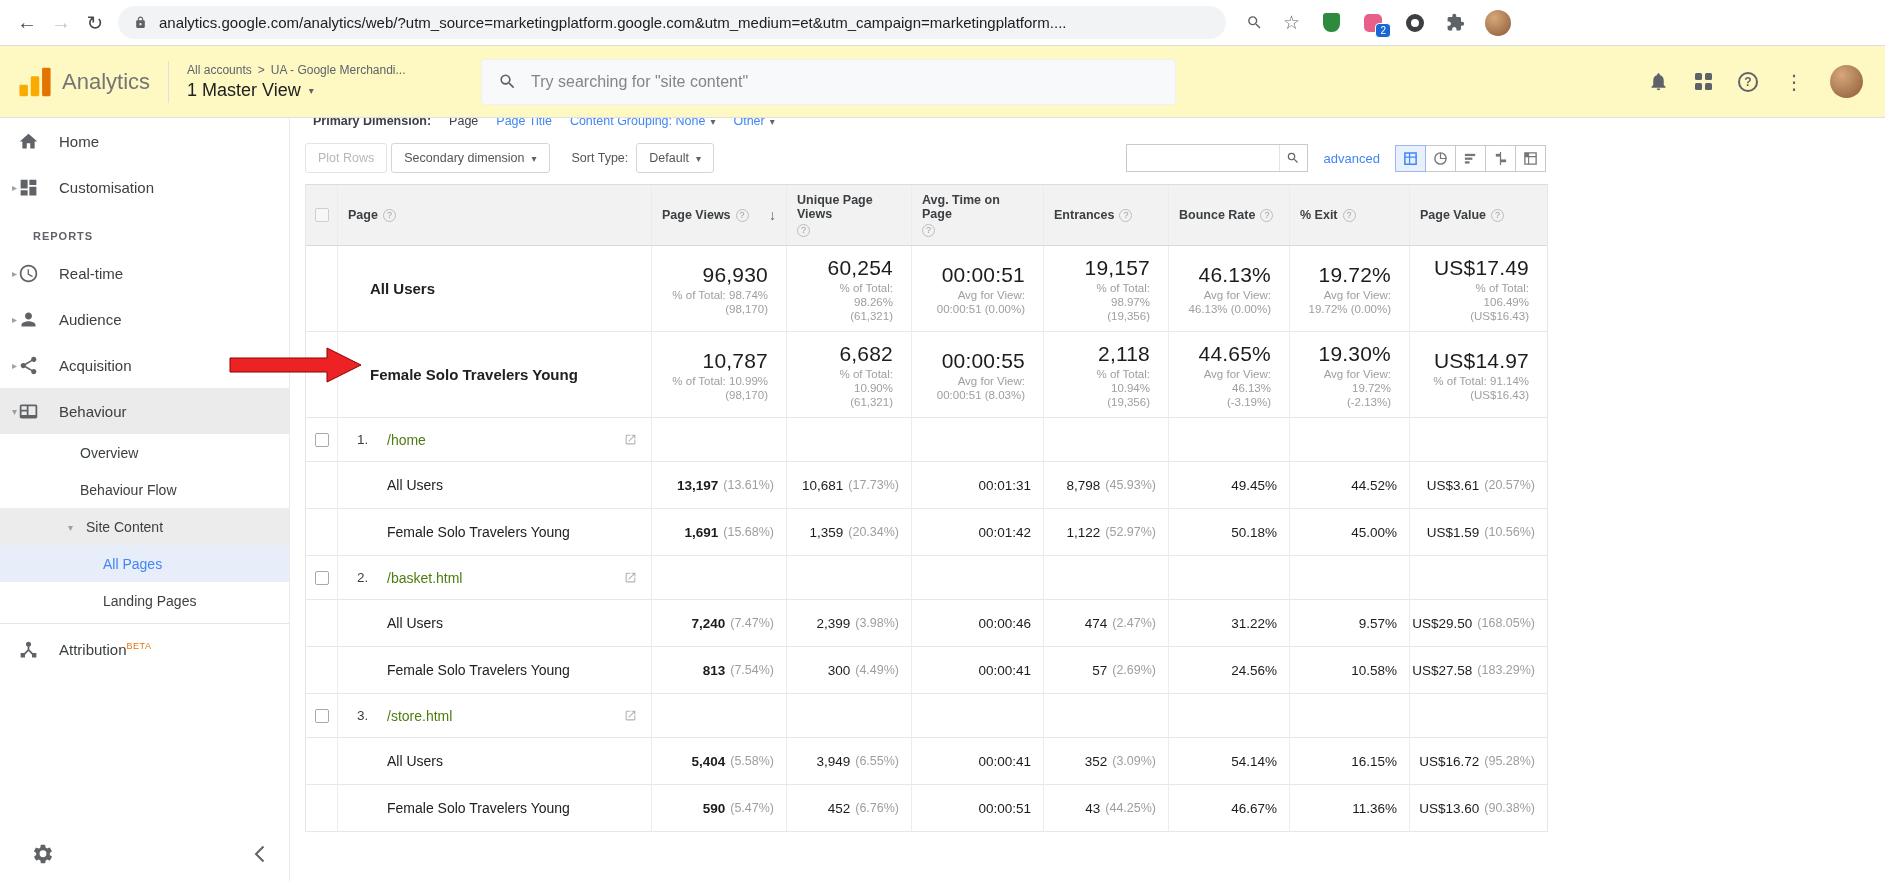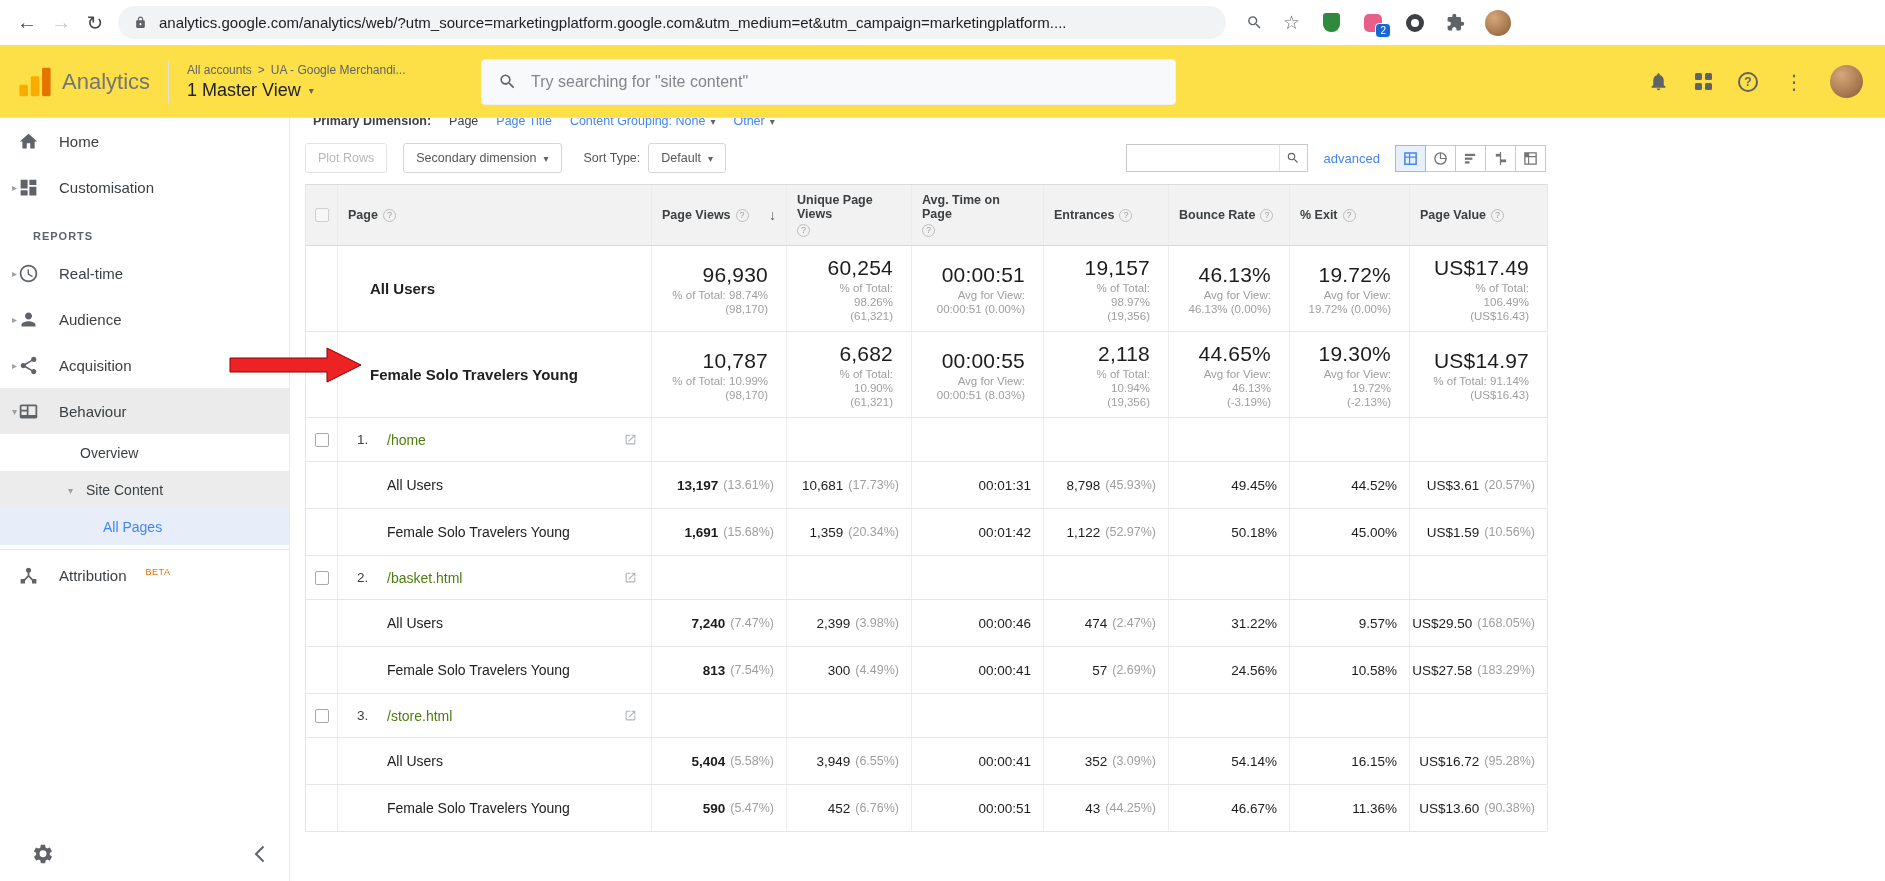--- a/index.html
+++ b/index.html
@@ -21,21 +21,21 @@
   .ext{position:relative;width:22px;height:22px;display:flex;align-items:center;justify-content:center;cursor:pointer}
   .ext-shield{width:17px;height:19px;background:#2e8b3d;border-radius:3px 3px 8px 8px}
   .ext-pink{width:18px;height:18px;background:#e85f8a;border-radius:5px}
   .ext-badge{position:absolute;right:-7px;bottom:-4px;background:#1967d2;color:#fff;font-size:10px;line-height:13px;padding:0 4px;border-radius:4px;border:1px solid #fff}
   .ext-ring{width:18px;height:18px;border-radius:50%;border:5px solid #3c4043}
   .avatar{border-radius:50%;background:radial-gradient(circle at 35% 30%,#d7a77a,#8a5a36);cursor:pointer;flex:none}
   .avatar.small{width:26px;height:26px}
   .avatar.big{width:33px;height:33px}
 
   
-  .ga-header{height:72px;display:flex;align-items:center;background:#fde047;border-bottom:1px solid #e0e0e0;position:relative;z-index:6;padding-left:18px}
+  .ga-header{height:72px;display:flex;align-items:center;background:#fef9c3;border-bottom:1px solid #e0e0e0;position:relative;z-index:6;padding-left:18px}
   .app-name{font-size:22px;color:#757575;margin-left:10px}
   .logo-wrap{display:flex;align-items:center}
   .vdiv{width:1px;height:42px;background:#e0e0e0;margin:0 18px;flex:none}
   .crumb-block{display:flex;flex-direction:column;justify-content:center;gap:3px;min-width:280px}
   .crumbs{display:flex;align-items:center;gap:6px;font-size:12px;color:#5f6368}
   .crumb-prop{max-width:190px;white-space:nowrap;overflow:hidden;text-overflow:ellipsis}
   .view-row{display:flex;align-items:center;gap:8px;font-size:18px;color:#202124;cursor:pointer}
   .caret{font-size:10px;color:#5f6368}
   .ga-search{width:695px;height:46px;background:#f8f9fa;border:1px solid #eef0f2;border-radius:4px;display:flex;align-items:center;gap:14px;padding:0 16px;margin-left:14px}
   .ga-search input{border:none;outline:none;background:transparent;flex:1;font-size:16px;color:#3c4043;font-family:inherit}
@@ -51,35 +51,35 @@
   .sidebar{width:290px;flex:none;position:relative;border-right:1px solid #e8eaed;background:#fff}
   .side-item{height:46px;display:flex;align-items:center;gap:20px;padding-left:18px;font-size:15px;color:#3c4043;position:relative;cursor:pointer}
   .exp{position:absolute;left:12px;top:50%;transform:translateY(-50%);font-size:10px;color:#9aa0a6}
   .exp.sc{left:68px}
   .section{padding:20px 0 8px 33px;font-size:11px;font-weight:bold;letter-spacing:1px;color:#5f6368}
   .sub1{height:37px;display:flex;align-items:center;padding-left:80px;font-size:14px;color:#3c4043;cursor:pointer;position:relative}
   .sub-sc{height:37px;display:flex;align-items:center;padding-left:86px;font-size:14px;color:#3c4043;background:#ececec;cursor:pointer;position:relative}
   .sub2{height:37px;display:flex;align-items:center;padding-left:103px;font-size:14px;color:#3c4043;cursor:pointer}
   .behav{background:#ebebeb}
   .active-page{background:#e8eef9;color:#4285f4}
-  .beta{color:#e8710a;font-size:9px;vertical-align:super;margin-left:19px;letter-spacing:.5px}
+  .beta{color:#e8710a;font-size:9px;vertical-align:super;margin-left:0;letter-spacing:.5px}
   .side-div{height:1px;background:#e6e6e6;margin:4px 0 2px}
   .side-bottom{position:absolute;left:0;bottom:0;width:100%;height:54px;display:flex;align-items:center;justify-content:space-between;padding:0 24px 0 32px}
 
   .main{flex:1;overflow:hidden;padding-left:15px;background:#fff}
 
   
   .pdim{margin-top:-6px;height:18px;display:flex;align-items:center;gap:18px;font-size:12.5px;color:#3c4043;padding-left:8px}
   .pd-label{font-weight:bold}
   .pdim a{color:#4285f4}
   .pd-item{display:flex;align-items:center;gap:5px}
   .toolbar{display:flex;align-items:center;margin-top:12px;width:1241px;height:32px}
   .btn{height:30px;border:1px solid #d6d6d6;border-radius:3px;background:#fff;font-size:12.5px;color:#555;display:flex;align-items:center;padding:0 12px;gap:7px;cursor:pointer;font-family:inherit}
   .btn.disabled{color:#b8b8b8;border-color:#e3e3e3;cursor:default}
-  .btn + .btn{margin-left:16px}
+  .btn + .btn{margin-left:4px}
   .sort-lbl{font-size:12.5px;color:#555;margin:0 8px 0 22px}
   .tb-right{margin-left:auto;display:flex;align-items:center}
   .tb-search{position:relative;width:182px;height:28px;border:1px solid #c9c9c9;display:flex;align-items:center;background:#fff}
   .tb-search input{border:none;outline:none;flex:1;height:100%;padding:0 8px;font-size:13px;font-family:inherit;min-width:0}
   .tb-mag{width:28px;height:100%;display:flex;align-items:center;justify-content:center;border-left:1px solid #e3e3e3;cursor:pointer}
   .adv{color:#4285f4;font-size:13px;margin:0 16px}
   .viewgrp{display:flex}
   .vbtn{width:31px;height:27px;border:1px solid #c9c9c9;margin-left:-1px;display:flex;align-items:center;justify-content:center;background:#fff;cursor:pointer}
   .vbtn.active{background:#e8f0fe;border-color:#9db8e8;position:relative;z-index:1}
 
@@ -265,26 +265,32 @@
         <span>
             <svg width="21" height="21" viewBox="0 0 24 24">
               <path fill="#5f6368" d="M20 4H4c-1.1 0-2 .9-2 2v12c0 1.1.9 2 2 2h16c1.1 0 2-.9 2-2V6c0-1.1-.9-2-2-2zm-10 12H4v-4h6v4zm0-6H4V6h6v4zm10 6h-8V6h8v10z"></path>
             </svg>
           </span>
         <span>Behaviour</span>
       </div>
       <div class="sub1">
           <span>Overview</span>
         </div>
+      <div class="sub1">
+          <span>Behaviour Flow</span>
+        </div>
       <div class="sub-sc">
         <span class="exp sc">▾</span>
         <span>Site Content</span>
       </div>
       <div class="sub2 active-page">
           <span>All Pages</span>
+        </div>
+      <div class="sub2">
+          <span>Landing Pages</span>
         </div>
       <div class="side-div"></div>
       <div class="side-item">
         <span>
             <svg width="21" height="21" viewBox="0 0 24 24">
               <path fill="#5f6368" d="M17 16l-4-4V8.82C14.16 8.4 15 7.3 15 6c0-1.66-1.34-3-3-3S9 4.34 9 6c0 1.3.84 2.4 2 2.82V12l-4 4H3v5h5v-3.05l4-4.2 4 4.2V21h5v-5h-4z"></path>
             </svg>
           </span>
         <span><span>Attribution</span><sup class="beta">BETA</sup></span>
       </div>

